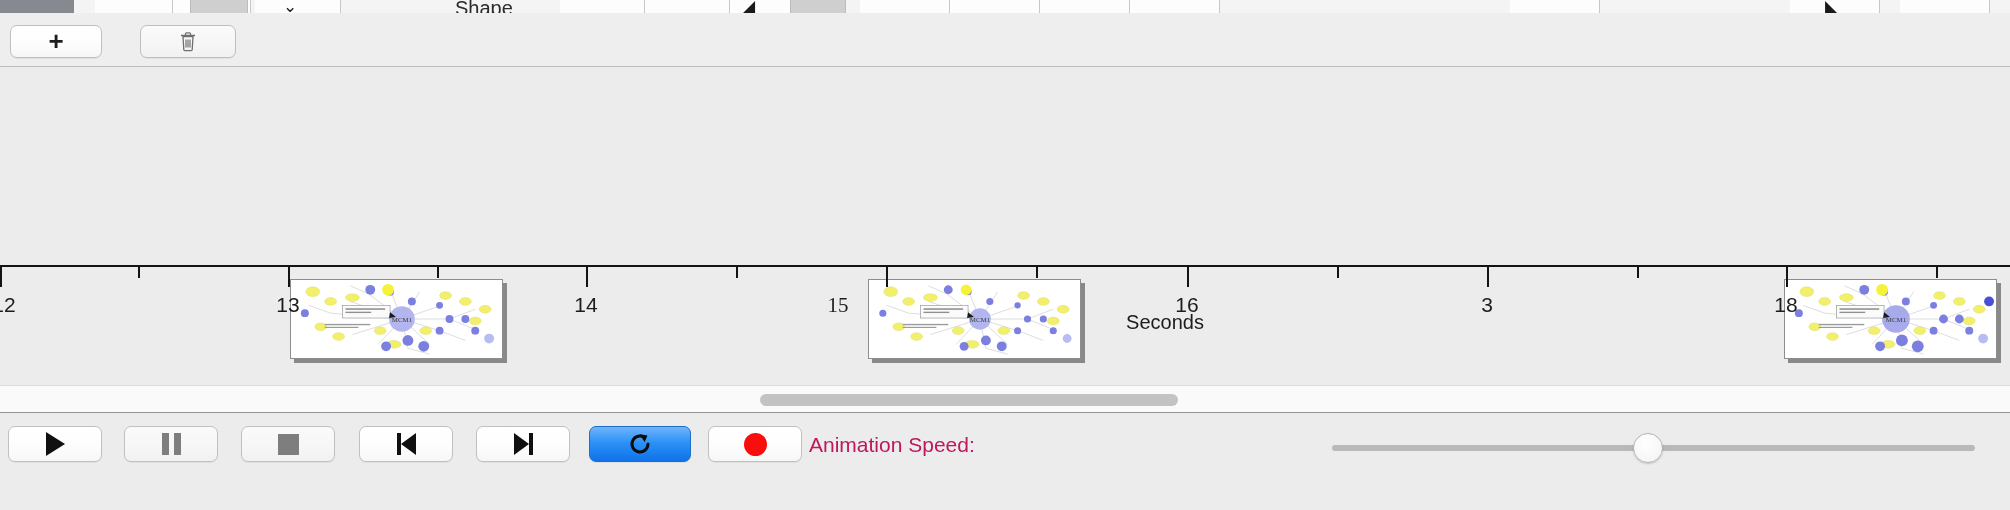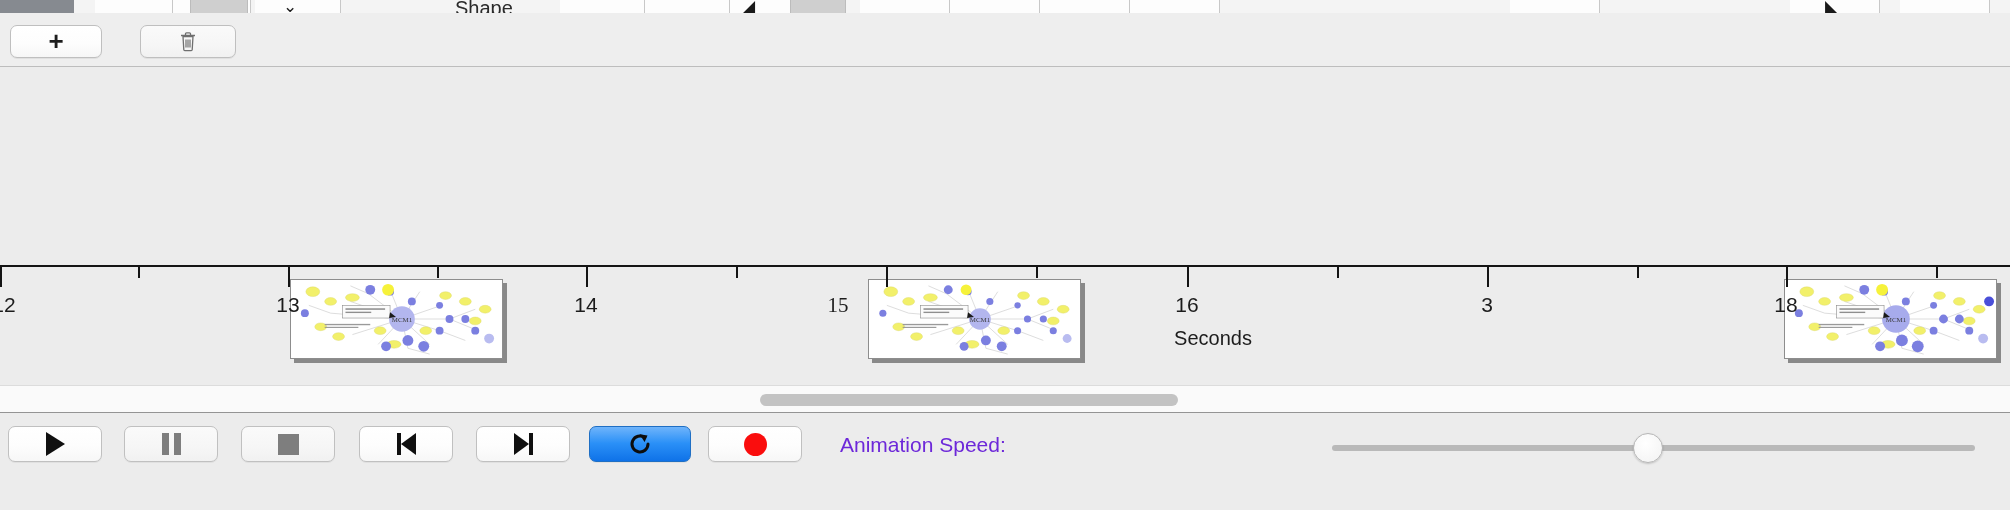--- a/index.html
+++ b/index.html
@@ -119,25 +119,24 @@
   }
   .tick.major { height: 20px; }
   .tick.minor { height: 11px; }
   .tick-label {
     position: absolute; top: 28px;
     font-size: 21px; color: #1c1c1c;
     transform: translateX(-50%);
     white-space: nowrap;
   }
   #axis-title {
-    position: absolute; top: 62px;
+    position: absolute; top: 46px;
     font-size: 20px; color: #1c1c1c;
     transform: translateX(-50%);
     white-space: nowrap;
-    margin-left: 48px;
   }
 
   
   #hscroll {
     position: relative; width: 100%; height: 28px;
     background: #fafafa;
     border-top: 1px solid #dcdcdc;
     border-bottom: 1px solid #949494;
   }
   #hscroll-thumb {
@@ -184,22 +183,22 @@
   .stop-sq { width: 21px; height: 21px; background: #7e7e7e; }
   .skip { display: flex; align-items: center; }
   .skip .bar { width: 4px; height: 22px; background: #101010; }
   .skip .tri-l { width: 0; height: 0; border-right: 15px solid #101010;
                  border-top: 11px solid transparent; border-bottom: 11px solid transparent; }
   .skip .tri-r { width: 0; height: 0; border-left: 15px solid #101010;
                  border-top: 11px solid transparent; border-bottom: 11px solid transparent; }
   .rec-dot { width: 23px; height: 23px; border-radius: 50%; background: #fa0d0d; }
 
   #speed-label {
-    position: absolute; left: 840px; top: 20px;
-    font-size: 21px; color: #6d28d9; white-space: nowrap;
+    position: absolute; left: 809px; top: 20px;
+    font-size: 21px; color: #be185d; white-space: nowrap;
   }
   #speed-slider {
     position: absolute; top: 20px; height: 30px;
   }
   #speed-track {
     position: absolute; left: 0; right: 0; top: 12px; height: 6px;
     background: #b9b9b9; border-radius: 3px;
   }
   #speed-thumb {
     position: absolute; top: 0; width: 30px; height: 30px;

